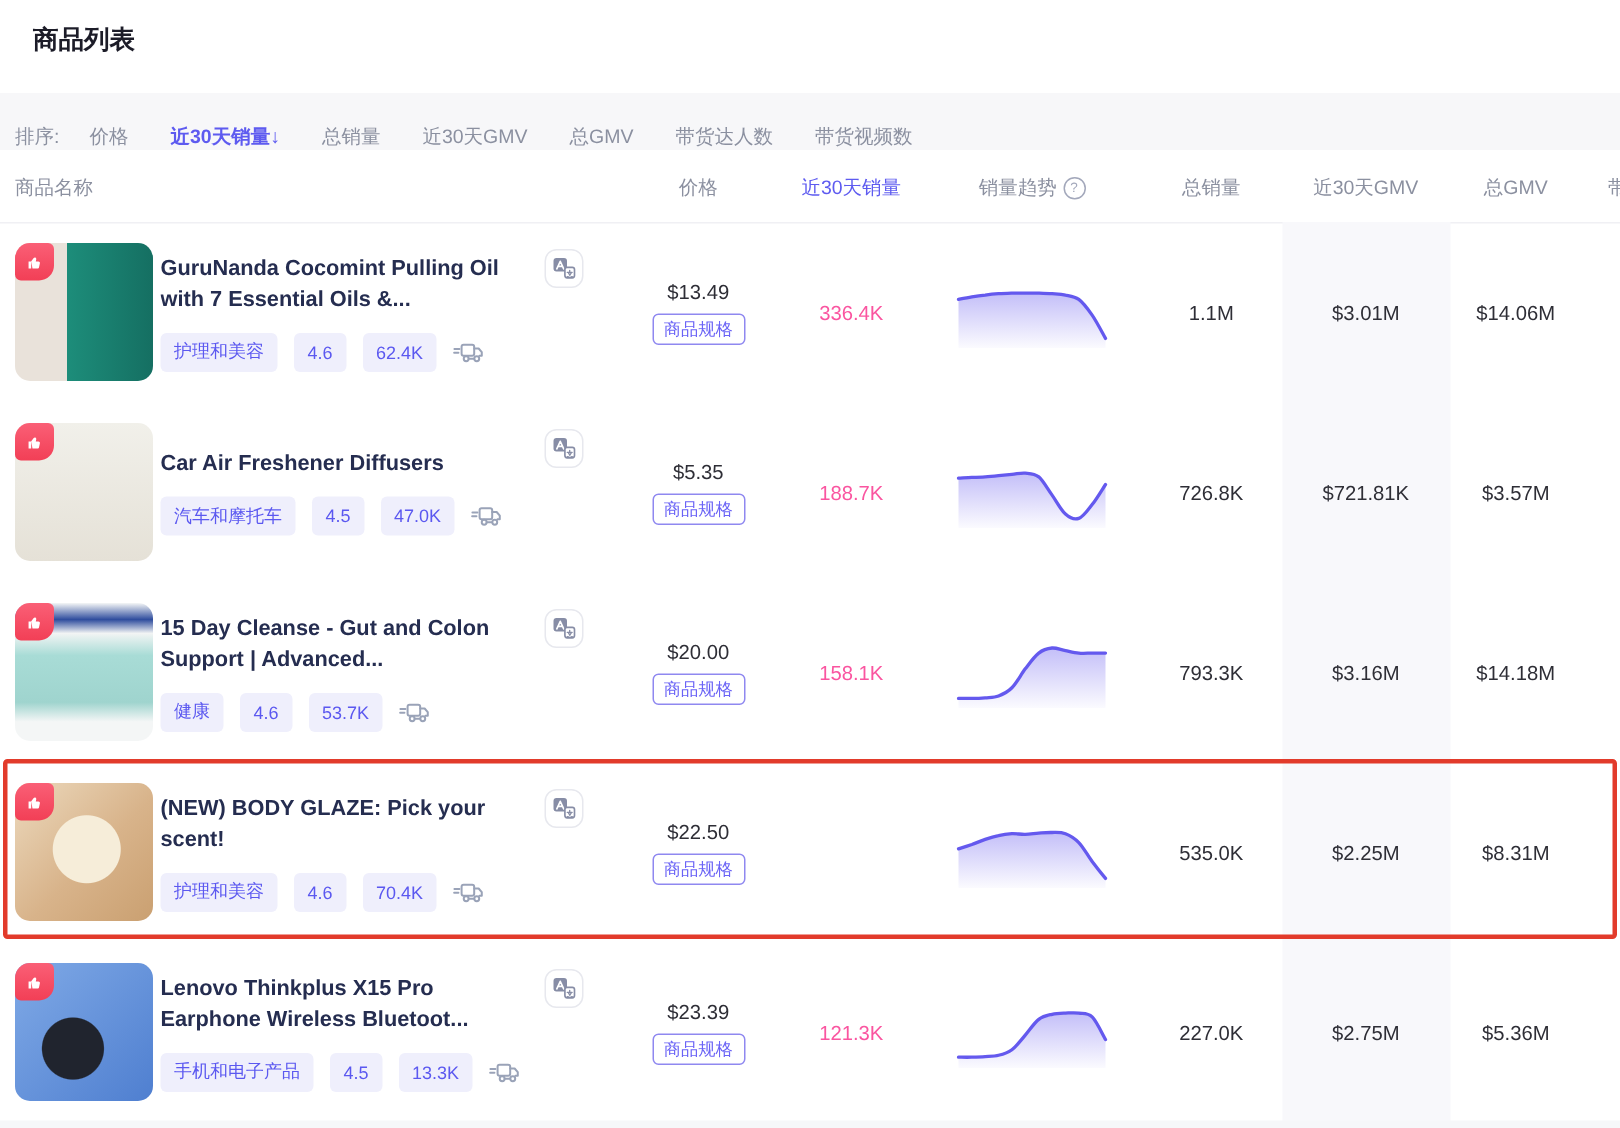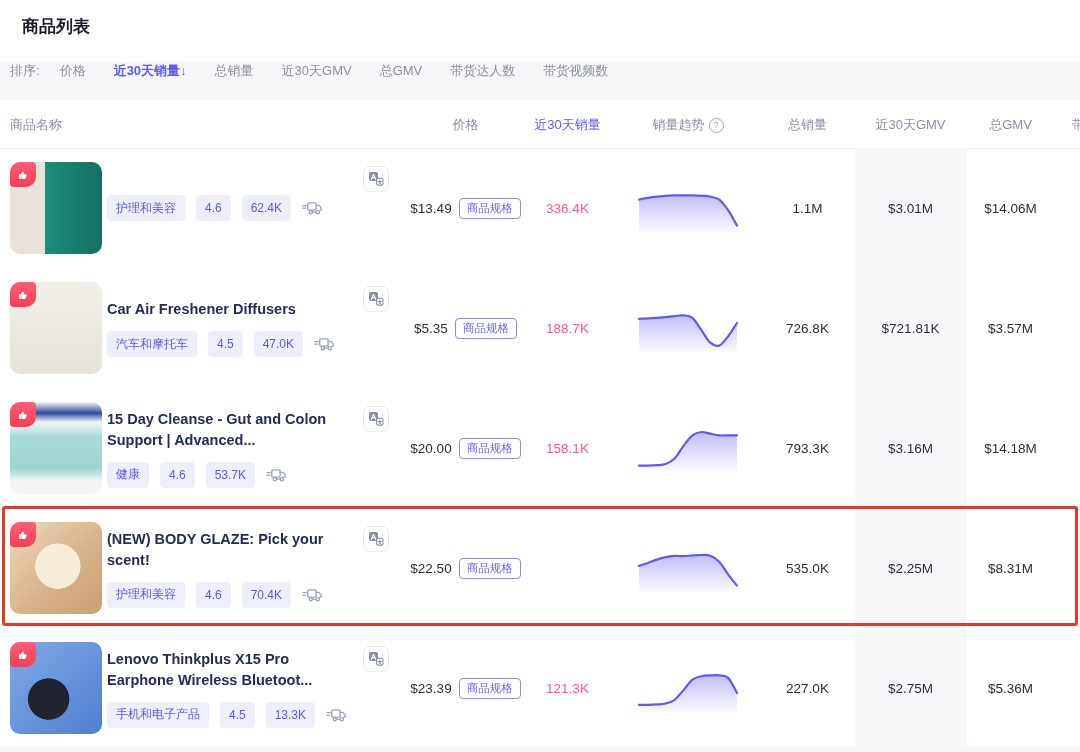--- a/index.html
+++ b/index.html
@@ -3,21 +3,21 @@
 <meta charset="utf-8">
 <style>
   html,body{margin:0;padding:0;}
   body{
     width:1080px;height:752px;position:relative;overflow:hidden;background:#fff;
     font-family:"Liberation Sans","DejaVu Sans",sans-serif;color:#2e2e36;
   }
   .page-title{position:absolute;left:22px;top:15px;font-size:17px;font-weight:700;color:#1c1c28;}
   
   .sortbar{position:absolute;left:0;top:62px;width:1080px;height:38px;background:#f7f7f9;
-    display:flex;align-items:flex-start;padding-left:10px;box-sizing:border-box;}
+    display:flex;align-items:flex-end;padding-left:10px;box-sizing:border-box;}
   .sort-label{color:#8b90a0;font-size:13px;margin-right:20px;}
   .sort-opt{color:#8b90a0;font-size:13px;margin-right:28px;cursor:pointer;white-space:nowrap;}
   .sort-opt.active{color:#5e5bf0;font-weight:600;}
   
   .theader{position:absolute;left:0;top:100px;width:1080px;height:48px;border-bottom:1px solid #f0f0f4;font-size:13px;color:#8b90a0;}
   .theader .hcell{position:absolute;top:16px;text-align:center;white-space:nowrap;}
   .h-name{left:10px;text-align:left;}
   .h-price{left:403px;width:125px;}
   .h-sales30{left:505px;width:125px;color:#5e5bf0;}
   .h-trend{left:620px;width:136px;}
@@ -40,21 +40,21 @@
   .p-text{position:absolute;left:107px;top:14px;height:92px;width:250px;display:flex;
     flex-direction:column;justify-content:center;gap:11px;}
   .p-name{font-size:14.5px;font-weight:700;color:#252d50;line-height:21px;max-height:42px;overflow:hidden;cursor:pointer;}
   .tags{display:flex;gap:11px;align-items:center;}
   .tag{background:#efeffc;color:#5b58f0;font-size:12px;height:26px;padding:0 9px;border-radius:4px;
     display:flex;align-items:center;white-space:nowrap;}
   .truck{display:flex;align-items:center;}
   .trans-btn{position:absolute;left:363px;top:18px;width:26px;height:26px;border:1px solid #e7e8ee;
     border-radius:8px;background:#fff;display:flex;align-items:center;justify-content:center;cursor:pointer;box-sizing:border-box;}
   .cell{position:absolute;top:0;height:120px;display:flex;align-items:center;justify-content:center;font-size:13.5px;color:#2e2e36;}
-  .c-price{left:403px;width:125px;flex-direction:row;gap:7px;}
+  .c-price{left:403px;width:125px;flex-direction:column;gap:7px;}
   .price-val{font-size:13.5px;color:#2e2e36;}
   .spec-badge{border:1px solid #8f88f0;color:#6a63f6;font-size:11.5px;padding:2px 7px;border-radius:4px;background:#fff;cursor:pointer;}
   .c-sales30{left:505px;width:125px;color:#fa55a0;}
   .c-trend{position:absolute;left:636px;top:36px;width:104px;height:48px;}
   .c-total{left:745px;width:125px;}
   .c-gmv30{left:848px;width:125px;}
   .c-totalgmv{left:948px;width:125px;}
   .bottom-strip{position:absolute;left:0;top:747px;width:1080px;height:5px;background:#f6f7f9;}
 </style>
 </head>
@@ -93,20 +93,21 @@
 <div class="rows">
     <div class="row">
     <div class="p-img" style="background: linear-gradient(90deg, rgb(233, 226, 218) 0%, rgb(233, 226, 218) 38%, rgb(29, 141, 122) 38%, rgb(21, 111, 98) 100%);">
       <div class="hot-badge">
         <svg width="13" height="13" viewBox="0 0 14 14">
           <path fill="#fff" d="M2.2 6.8h1.9v5H2.2z M5 11.8h3.6c.55 0 1.02-.38 1.13-.92l.6-2.8c.14-.66-.37-1.28-1.05-1.28H7.4l.33-1.62c.1-.53-.2-1.06-.72-1.22-.43-.13-.9.05-1.13.43L4.4 6.2l-.3.5z"></path>
         </svg>
       </div>
     </div>
     <div class="p-text">
+      <div class="p-name">GuruNanda Cocomint Pulling Oil with 7 Essential Oils &amp;...</div>
       <div class="tags">
         <span class="tag">护理和美容</span>
         <span class="tag">4.6</span>
         <span class="tag">62.4K</span>
         <span class="truck">
           <svg width="21" height="16" viewBox="0 0 22 16" fill="none" stroke="#9aa3b8" stroke-width="1.4" stroke-linecap="round" stroke-linejoin="round">
             <path d="M1 5.5h3.5 M0.8 8.2h3"></path>
             <rect x="6" y="2.6" width="8.8" height="7.6" rx="1.4"></rect>
             <path d="M14.8 5.2h3.1l2.2 2.6v2.4h-1.6"></path>
             <circle cx="9.2" cy="12.4" r="1.7"></circle>

